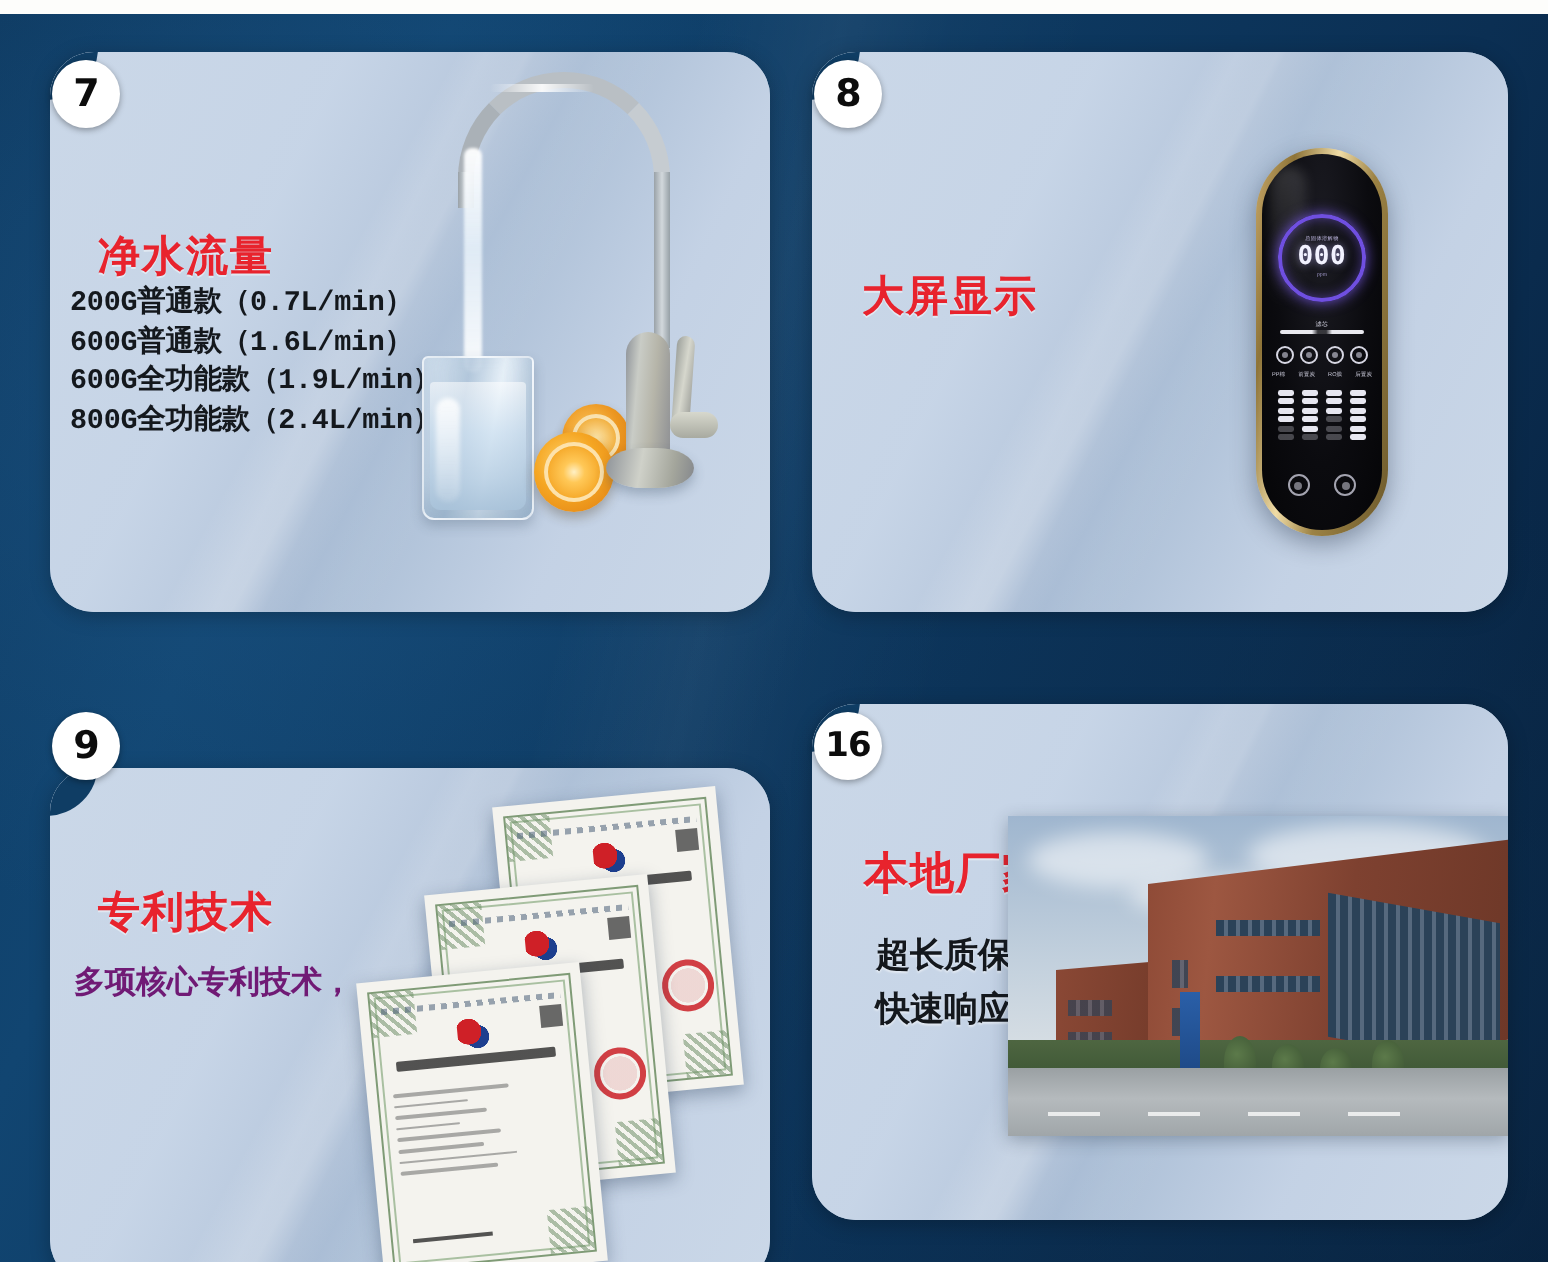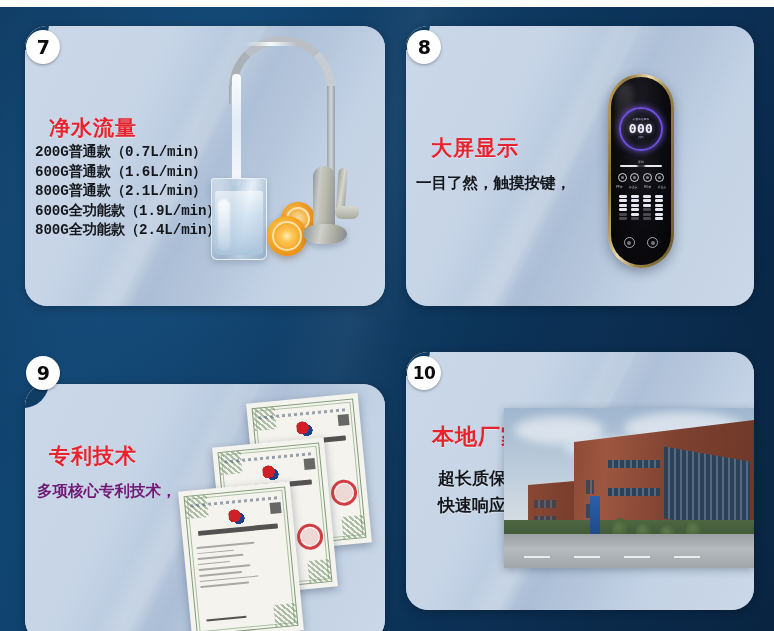--- a/index.html
+++ b/index.html
@@ -201,21 +201,21 @@
   .fa-orange::after{
     content:""; position:absolute; inset:5px; border-radius:50%;
     background:radial-gradient(circle at 50% 50%, #fff0c4 0%, #ffc857 25%, #f4a423 70%);
     box-shadow:inset 0 0 0 2px rgba(255,245,215,.75);
   }
   .fa-orange.back{ left:96px; top:174px; width:34px; height:34px; opacity:.95;
     background:radial-gradient(circle at 40% 38%, #ffc857 0%, #ef9417 50%, #cf7409 100%); }
   .fa-orange.back::after{ background:radial-gradient(circle at 50% 50%, #ffe7a8, #f3a627 70%); }
 
   
-  #display-scene { left:180px; top:48px; width:120px; height:200px; }
+  #display-scene { left:200px; top:48px; width:120px; height:200px; }
   .dp-shell{
     position:absolute; left:22px; top:0; width:66px; height:194px;
     border-radius:33px;
     background:linear-gradient(100deg,#c9a96a 0%,#8e7438 20%,#f0dca6 42%,#9c8244 62%,#6d5a2c 100%);
     padding:3px; box-shadow:0 4px 12px rgba(20,35,55,.38);
   }
   .dp-face{
     width:100%; height:100%; border-radius:31px;
     background:radial-gradient(ellipse at 50% 22%, #1b1b22 0%, #0b0b0f 55%, #050507 100%);
     position:relative; overflow:hidden;
@@ -421,21 +421,20 @@
           <div class="fa-pipe fa-handle"></div>
           <div class="fa-pipe fa-handle2"></div>
           <div class="fa-pipe fa-base"></div>
         </div>
 
         <div class="title-red" id="p7-title">净水流量</div>
 
         <div id="p7-list">
           <div class="ln body-black">200G普通款（0.7L/min）</div>
           <div class="ln body-black">600G普通款（1.6L/min）</div>
-          <div class="ln body-black">800G普通款（2.1L/min）</div>
           <div class="ln body-black">600G全功能款（1.9L/min）</div>
           <div class="ln body-black">800G全功能款（2.4L/min）</div>
         </div>
       </div>
     </div>
     <div class="badge" style="left:26px; top:30px;">7</div>
 
     <div class="card" id="card8">
       <div class="sheen"></div>
       <div class="sheen2"></div>
@@ -515,21 +514,20 @@
                 <span class="b"></span>
                 <span class="b"></span>
               </div>
             </div>
           </div>
         </div>
 
         <div class="title-red" id="p8-title">大屏显示</div>
 
         <div id="p8-body">
-          <div class="ln body-black">一目了然，触摸按键，</div>
         </div>
       </div>
     </div>
     <div class="badge" style="left:407px; top:30px;">8</div>
 
     <div class="card" id="card9">
       <div class="sheen"></div>
       <div class="sheen2"></div>
 
       <div class="notch">
@@ -648,16 +646,16 @@
         </div>
 
         <div class="title-red" id="p10-title">本地厂家</div>
 
         <div id="p10-body">
           <div class="ln body-black">超长质保</div>
           <div class="ln body-black">快速响应</div>
         </div>
       </div>
     </div>
-    <div class="badge wide" style="left:407px; top:356px;">10</div>
+    <div class="badge wide" style="left:407px; top:356px;">16</div>
 
   </div>
 </div>
 
 </body></html>

